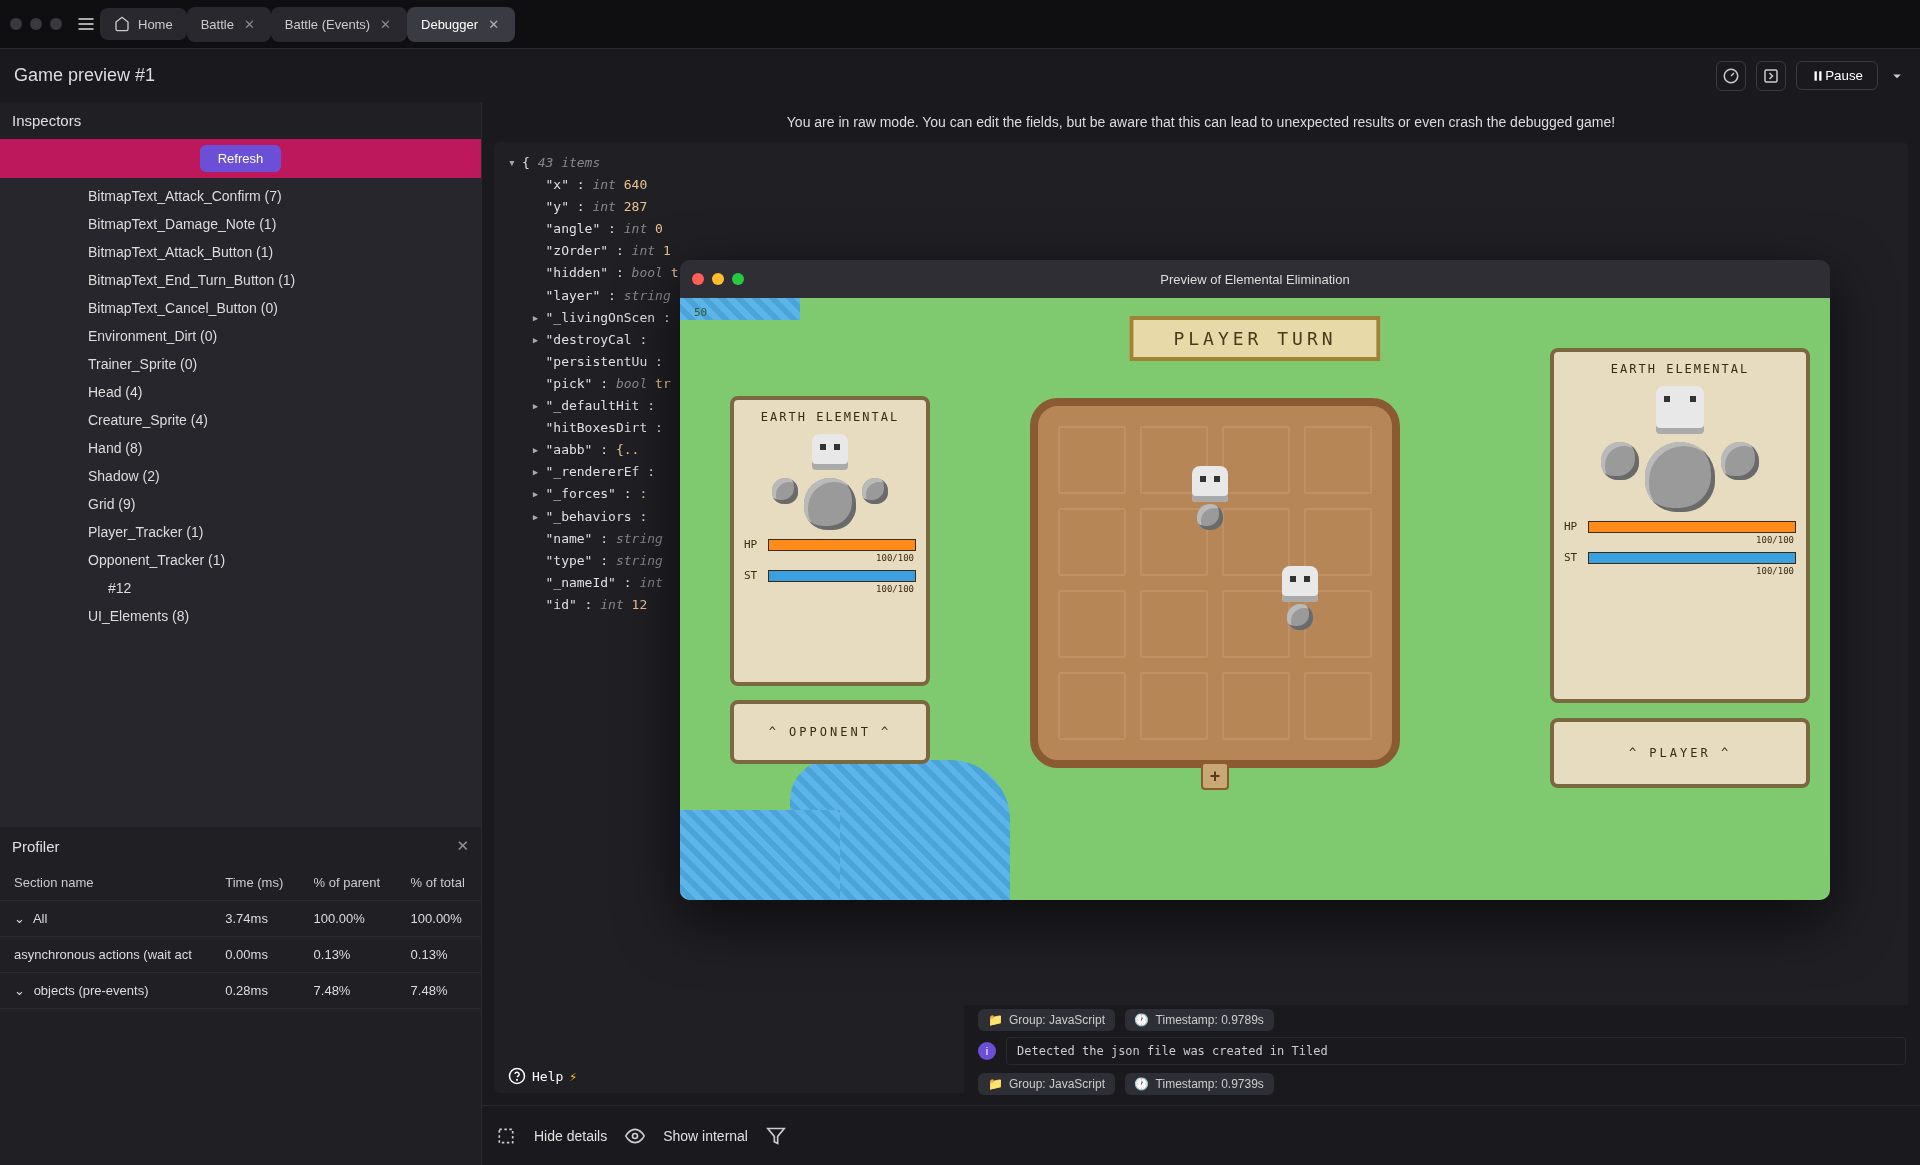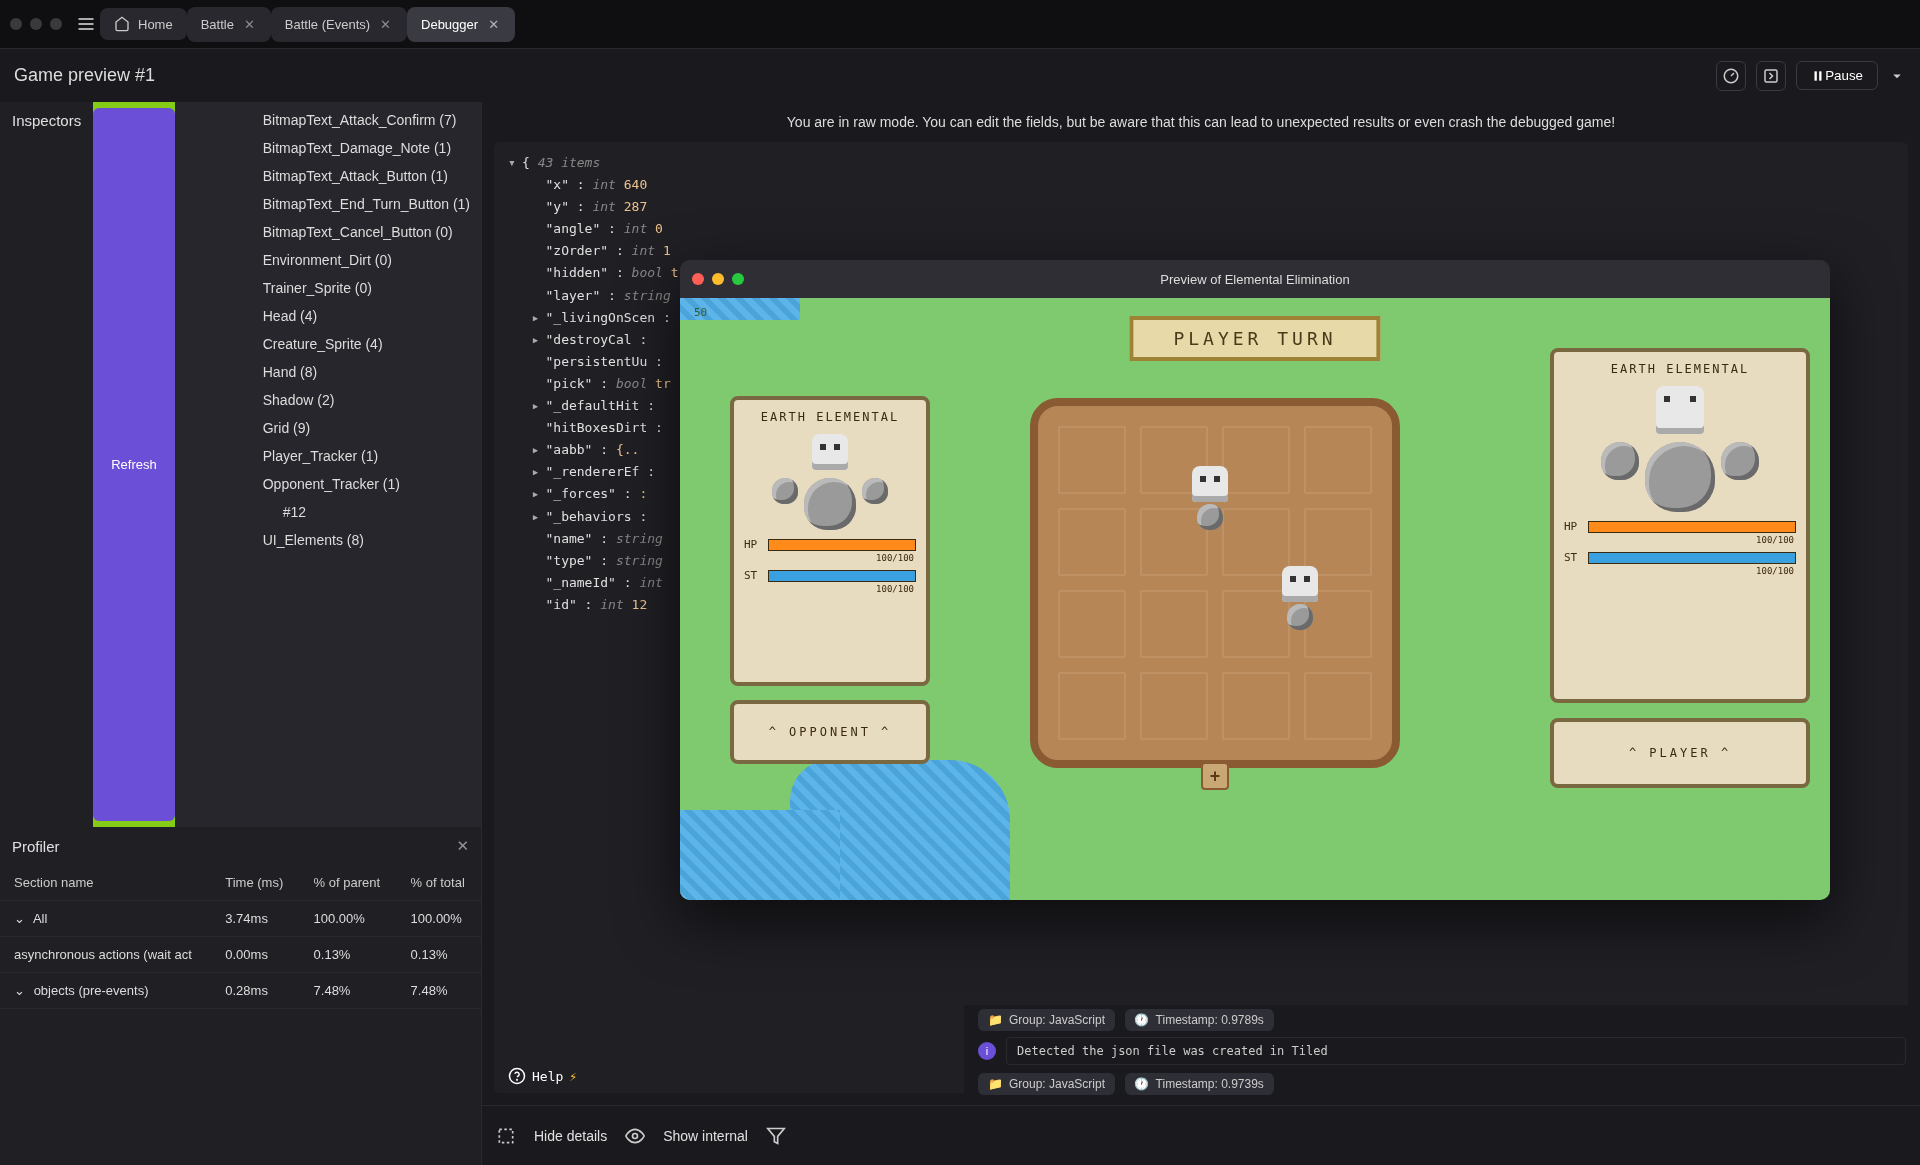--- a/index.html
+++ b/index.html
@@ -51,30 +51,30 @@
 }
 .left-col {
   width: 482px;
   display: flex;
   flex-direction: column;
   border-right: 1px solid #2a2a2e;
 }
 .inspectors {
   flex: 0 0 auto;
   height: 725px;
-  display:flex; flex-direction:row;
+  display:flex; flex-direction:column;
   background: #1f1f24;
 }
 .insp-head {
   padding: 10px 12px;
   font-size: 15px;
   font-weight:500;
   background: #1f1f24;
 }
-.refresh-row { display:flex; justify-content:center; padding:6px 0; background:#84cc16;}
+.refresh-row { display:flex; justify-content:center; padding:6px 0; background:#be185d;}
 .refresh { background:#6b4fd6; color:#fff; border:none; padding:6px 18px; border-radius:6px; font-size:13px; cursor:pointer;}
 .tree {
   flex:1; overflow-y:auto; padding:4px 0;
   background:#26262c;
 }
 .tree-item {
   padding: 6px 10px 6px 88px;
   font-size:14px;
   color:#ddd;
   cursor:pointer;

